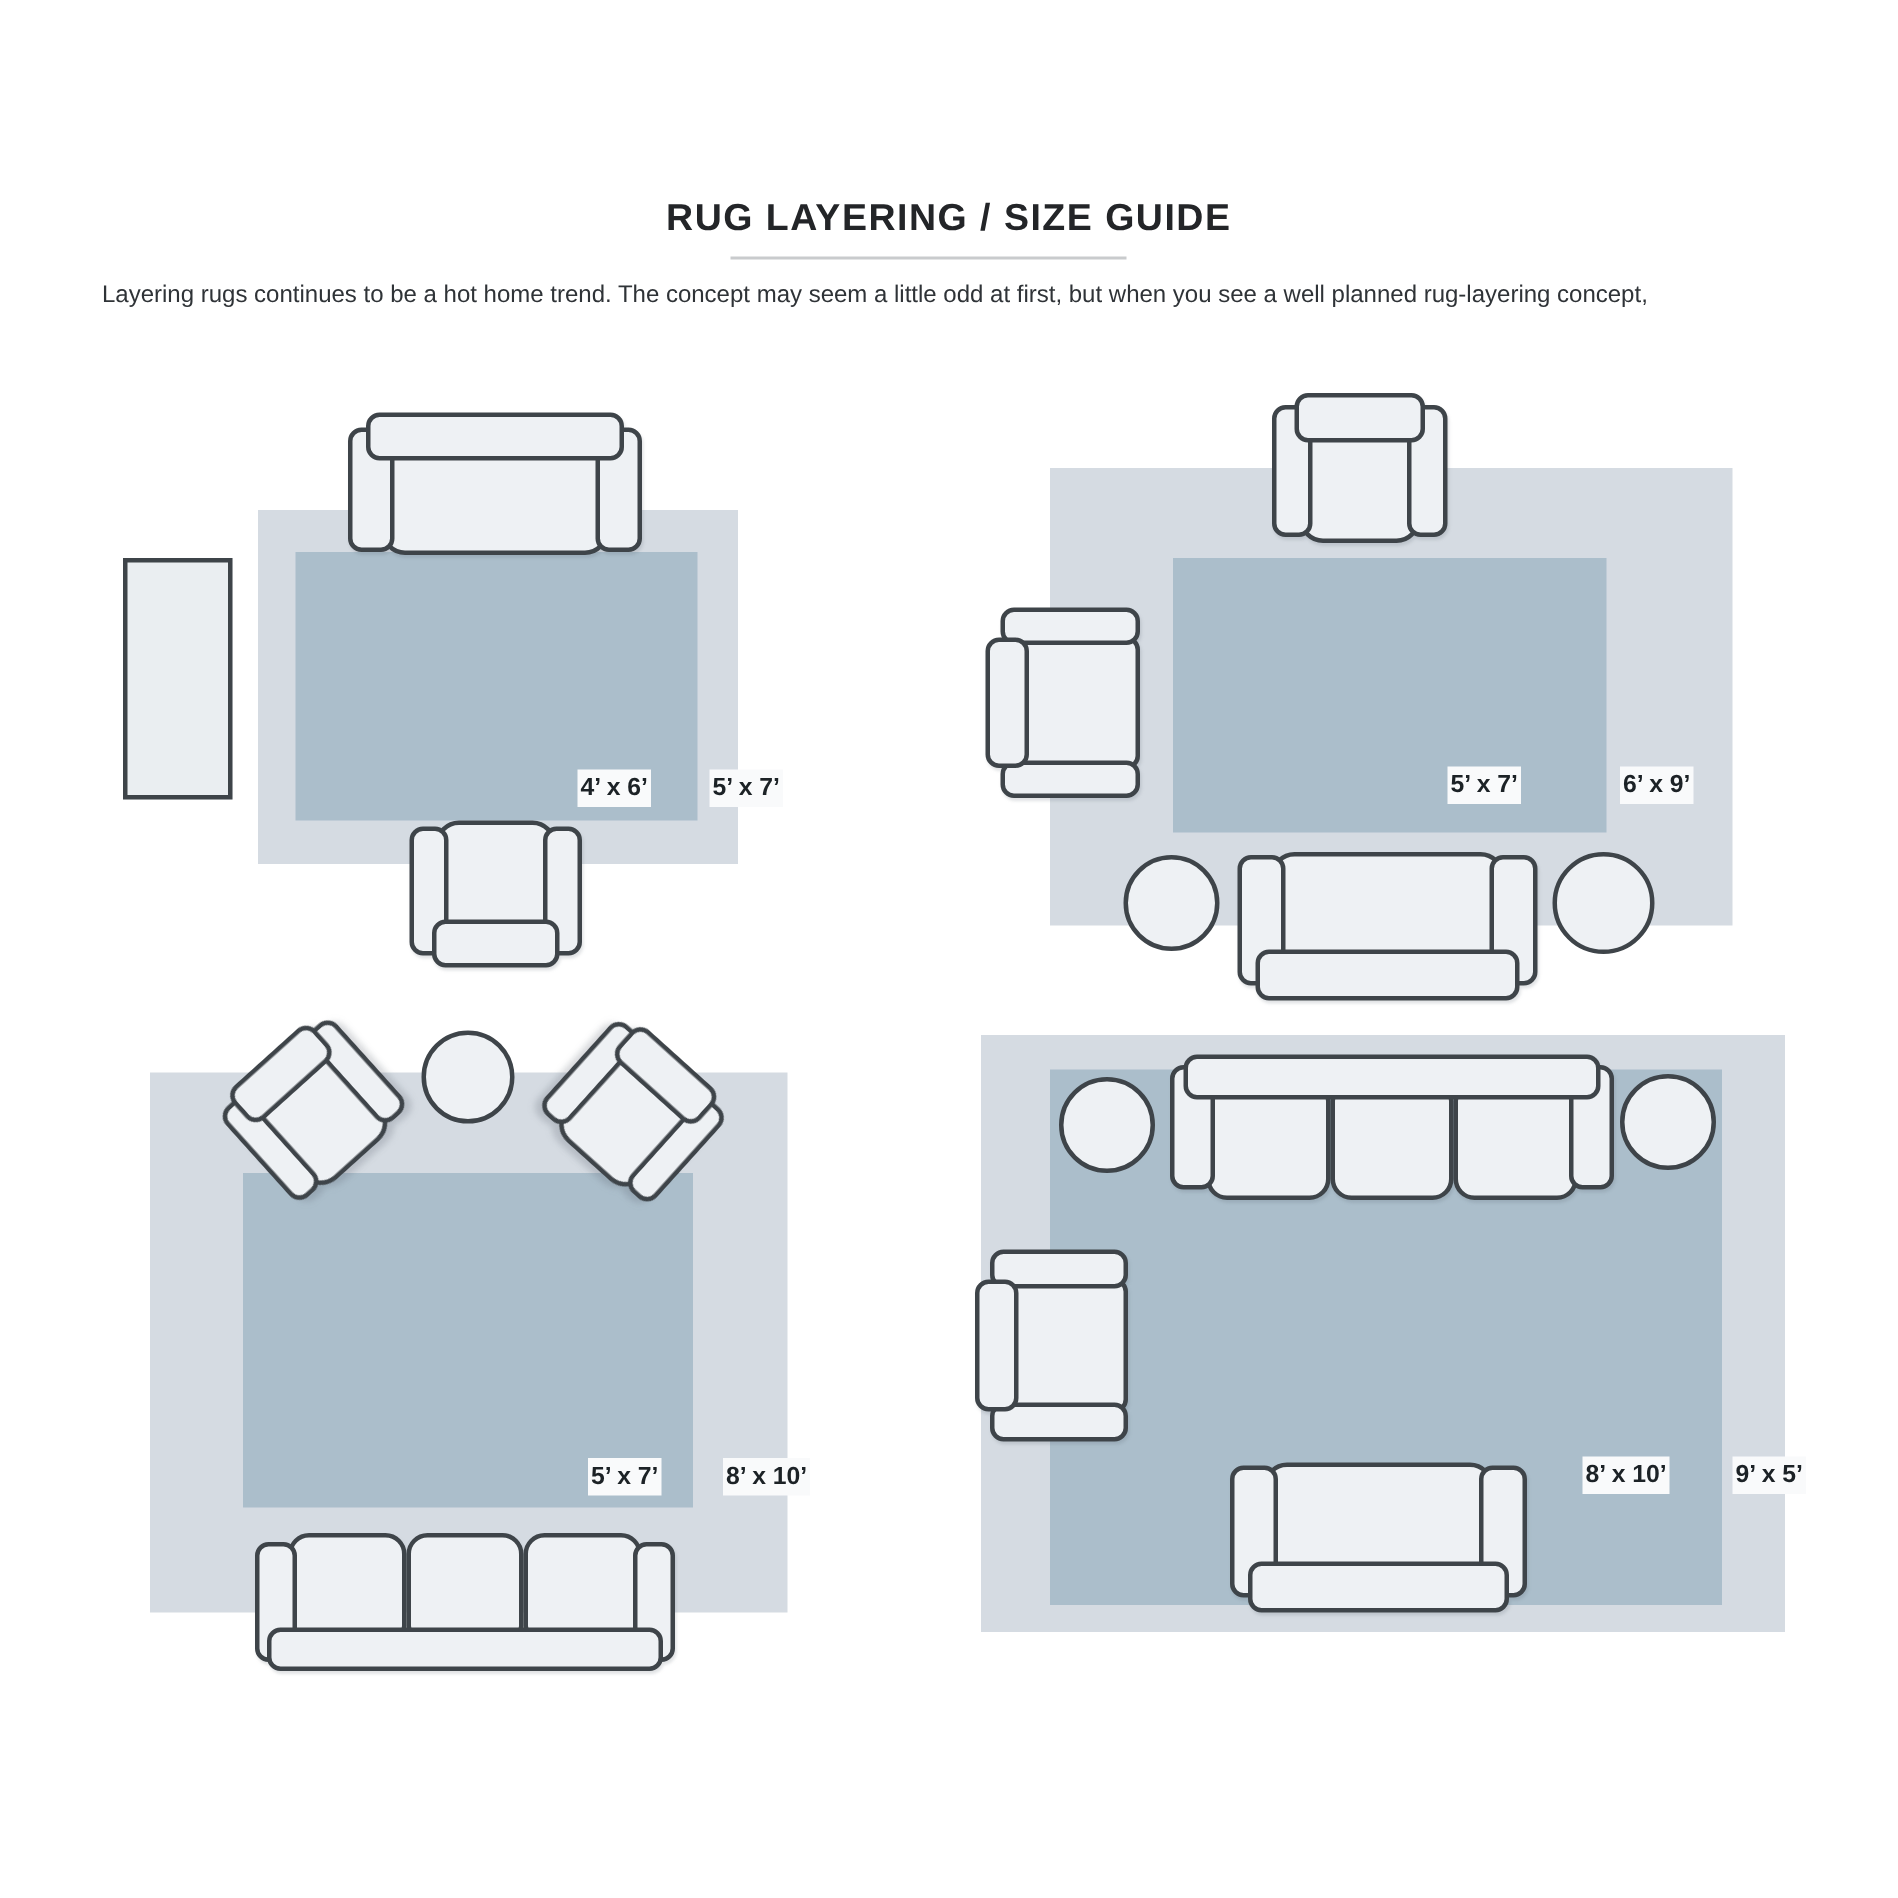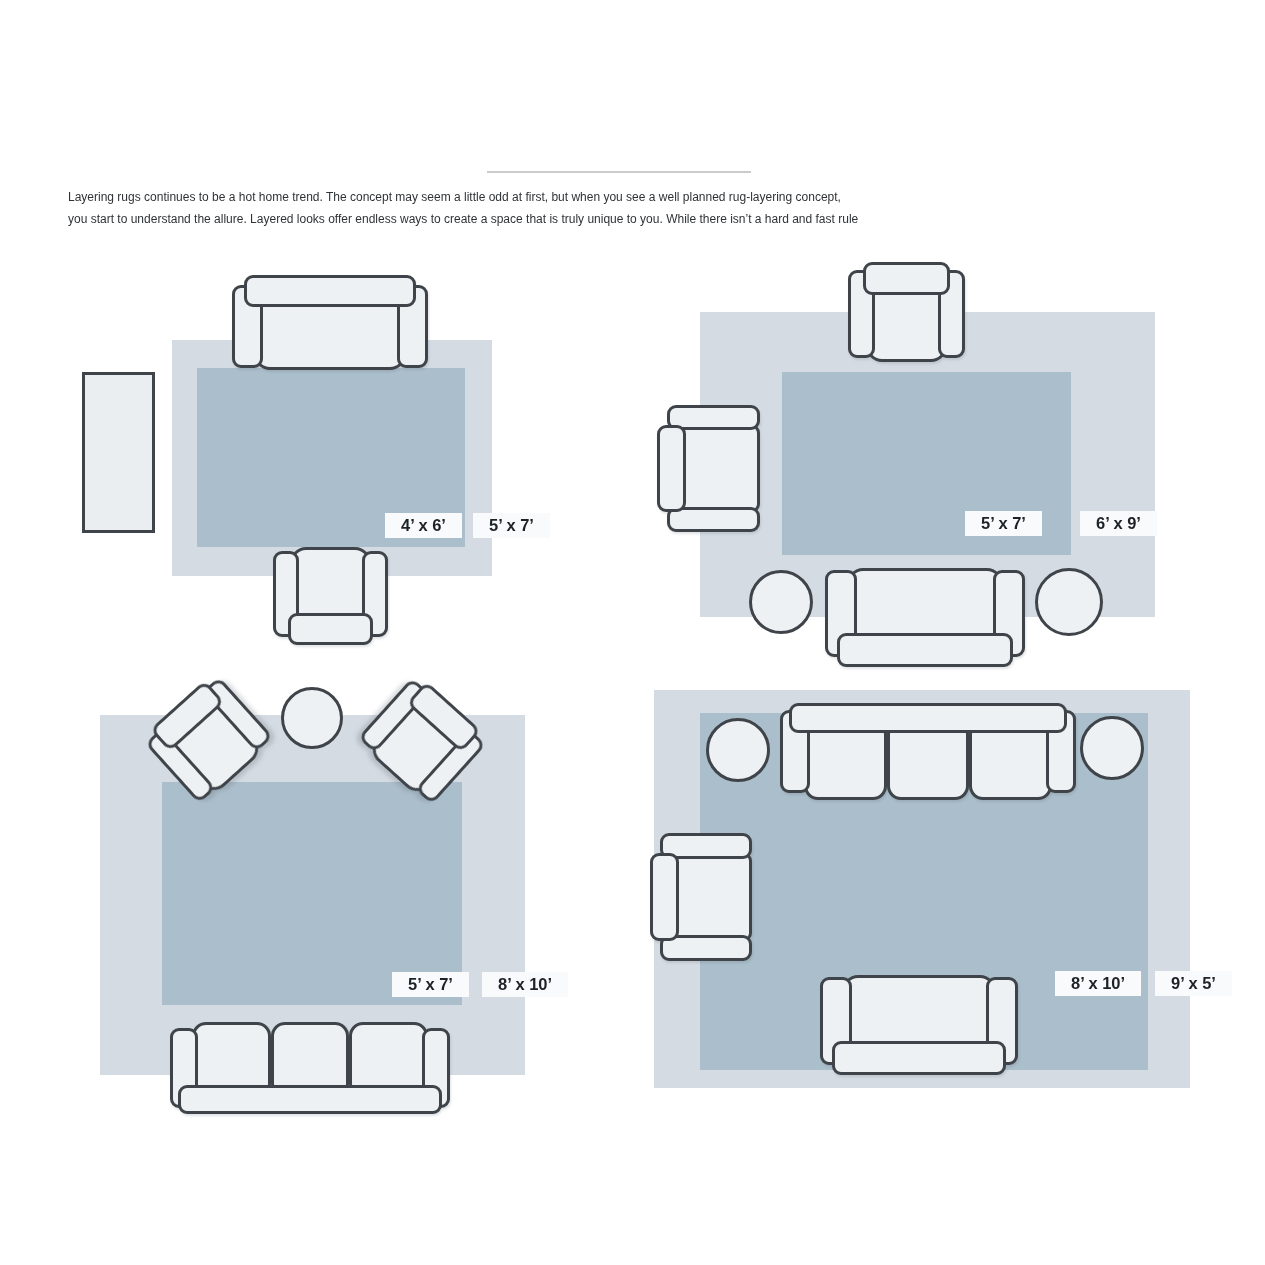--- a/index.html
+++ b/index.html
@@ -4,21 +4,21 @@
 <style>
   html,body{margin:0;padding:0;background:#fff;}
   .canvas{position:relative;width:1265px;height:1265px;background:#ffffff;
           font-family:"Liberation Sans", sans-serif;overflow:hidden;}
 
   
   .title{position:absolute;left:0;top:131px;width:100%;text-align:center;
          font-size:25px;font-weight:bold;letter-spacing:1px;color:#232528;}
   .divider{position:absolute;left:487px;top:171px;width:264px;height:2px;background:#c9cbcd;}
   .intro{position:absolute;left:68px;top:186px;color:#2f3337;}
-  .intro .line{height:22px;line-height:22px;font-size:12px;white-space:nowrap;}
+  .intro .line{height:22px;line-height:22px;font-size:16px;white-space:nowrap;}
 
   
   .rug{position:absolute;}
   .rug.outer{background:#d5dbe2;}
   .rug.inner{background:#abbecb;}
 
   
   .furn{position:absolute;filter:drop-shadow(1px 2px 1px rgba(90,100,110,0.18));}
   .part{position:absolute;background:#eef1f4;border:3px solid #3e4449;border-radius:9px;box-sizing:border-box;}
   .round{position:absolute;background:#eef1f4;border:3px solid #3e4449;border-radius:50%;box-sizing:border-box;}
@@ -66,31 +66,31 @@
   .sofa3-up .arm-l{left:0;bottom:7%;width:10%;height:86%;z-index:2;}
   .sofa3-up .arm-r{right:0;bottom:7%;width:10%;height:86%;z-index:2;}
   .sofa3-up .cushion{bottom:23%;top:0;width:28%;z-index:1;border-radius:14px 14px 9px 9px;}
   .sofa3-up .c1{left:8%;}.sofa3-up .c2{left:36%;}.sofa3-up .c3{left:64%;}
 
   .rot-l{transform:rotate(-42deg);filter:drop-shadow(3px 4px 2px rgba(90,100,110,0.25));}
   .rot-r{transform:rotate(42deg);filter:drop-shadow(-3px 4px 2px rgba(90,100,110,0.25));}
 
   
   .chip{position:absolute;background:#f9fafb;color:#1c2226;font-weight:bold;
-        font-size:16.5px;line-height:21px;padding:2px 16px;white-space:nowrap;}
+        font-size:16.5px;line-height:21px;padding:2px 2px;white-space:nowrap;}
 </style>
 </head>
 <body>
 
 <div class="canvas">
 
+  <div class="title">RUG LAYERING / SIZE GUIDE</div>
   <div class="divider"></div>
   <div class="intro">
     <div class="line">Layering rugs continues to be a hot home trend. The concept may seem a little odd at first, but when you see a well planned rug-layering concept,</div>
-    <div class="line">you start to understand the allure. Layered looks offer endless ways to create a space that is truly unique to you. While there isn’t a hard and fast rule</div>
   </div>
 
   <div class="layout">
     <div class="rug outer" style="left:172px;top:340px;width:320px;height:236px"></div>
     <div class="rug inner" style="left:197px;top:368px;width:268px;height:179px"></div>
 
     <div class="console" style="left:82px;top:372px;width:73px;height:161px"></div>
 
     <div class="furn sofa-down" style="left:232px;top:275px;width:196px;height:95px">
       <div class="part back"></div>

